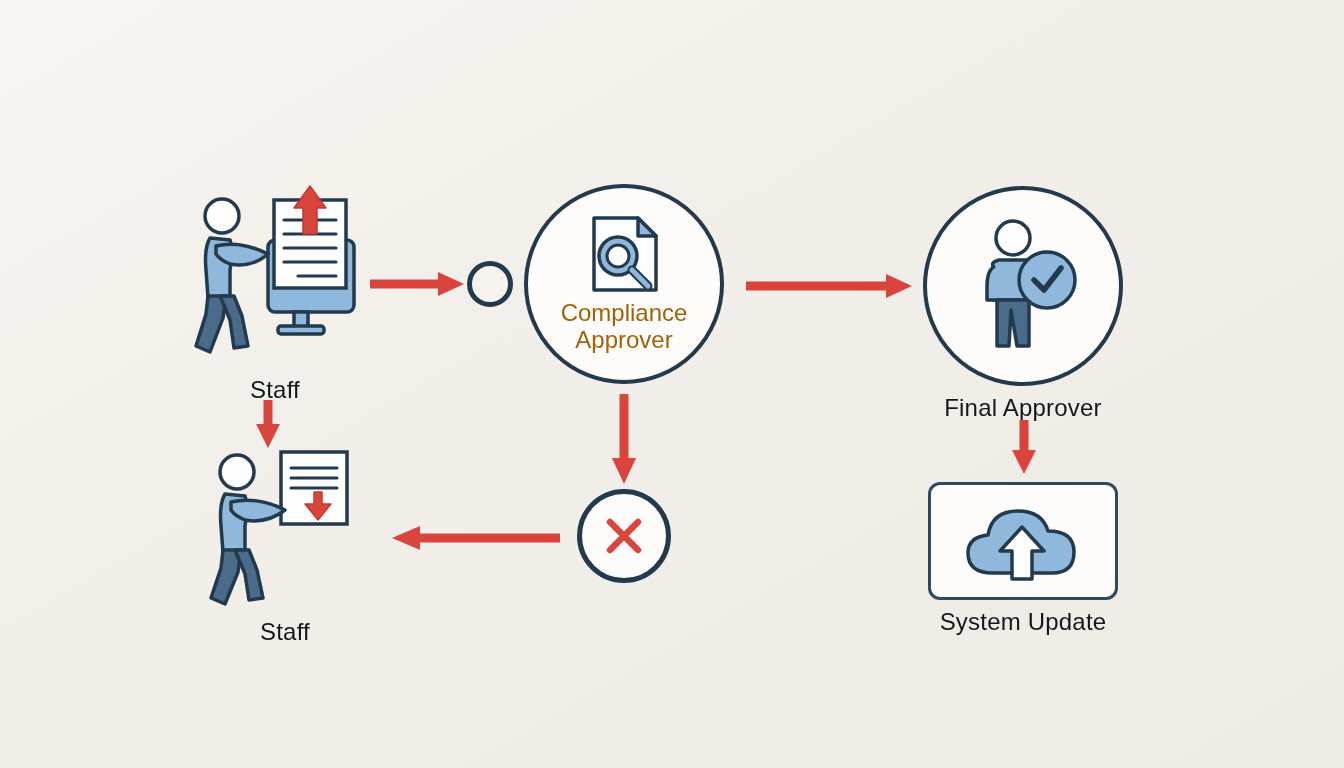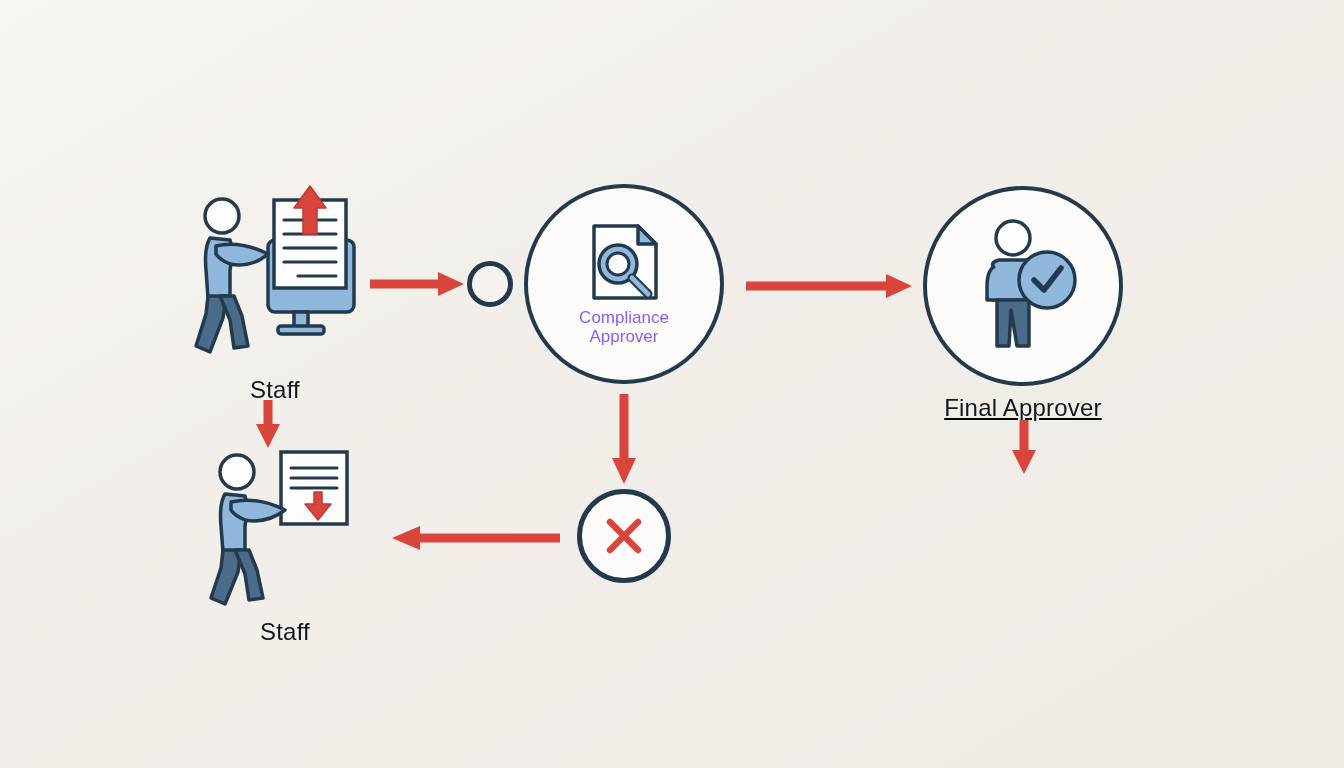--- a/index.html
+++ b/index.html
@@ -37,23 +37,23 @@
     border-radius: 50%;
     background: #fdfcfb;
     border: 4px solid #233a4d;
     display: flex;
     flex-direction: column;
     align-items: center;
     justify-content: center;
     box-sizing: border-box;
   }
   .circle-node .inner-label {
-    font-size: 17px;
+    font-size: 24px;
     line-height: 1.12;
-    color: #8b5cf6;
+    color: #a16207;
     text-align: center;
     margin-top: 4px;
   }
   .small-circle {
     width: 46px;
     height: 46px;
     border-radius: 50%;
     border: 5px solid #233a4d;
     background: #f6f3ef;
     box-sizing: border-box;
@@ -137,36 +137,47 @@
           <path d="M52 56 L68 72" stroke="#8fb8dc" stroke-width="5" stroke-linecap="round"></path>
         </svg>
       </div>
       <div class="inner-label">
         <div>Compliance</div>
         <div>Approver</div>
       </div>
     </div>
   </div>
 
-  <div class="node" style="left:923px; top:186px;text-decoration:underline;">
+  <div class="node" style="left:923px; top:186px;">
     <div class="circle-node">
       <div>
         <svg width="116" height="136" viewBox="0 0 116 136">
           <circle cx="48" cy="20" r="17" fill="#fdfdfd" stroke="#233a4d" stroke-width="3.5"></circle>
           <path d="M28 48 Q26 44 34 42 L62 42 Q72 44 70 50 L70 82 L28 82 Z" fill="#8fb8dc" stroke="#233a4d" stroke-width="3.5" stroke-linejoin="round"></path>
           <path d="M30 48 Q22 52 22 68 L22 82 L32 82" fill="#8fb8dc" stroke="#233a4d" stroke-width="3.5" stroke-linejoin="round"></path>
           <path d="M32 82 L32 128 L44 128 L46 92 L52 128 L64 128 L64 82 Z" fill="#4a6b8a" stroke="#233a4d" stroke-width="3.5" stroke-linejoin="round"></path>
           <circle cx="82" cy="62" r="28" fill="#8fb8dc" stroke="#233a4d" stroke-width="3.5"></circle>
           <path d="M69 62 L79 72 L96 50" fill="none" stroke="#233a4d" stroke-width="5.5" stroke-linecap="round" stroke-linejoin="round"></path>
         </svg>
       </div>
     </div>
     <div class="node-label">Final Approver</div>
   </div>
 
+  <div class="node" style="left:928px; top:482px;">
+    <div class="rect-node">
+      <div>
+        <svg width="126" height="84" viewBox="0 0 126 84">
+          <path d="M33 74 Q8 74 8 54 Q8 38 28 36 Q32 12 58 12 Q82 12 88 32 Q114 32 114 53 Q114 74 92 74 Z" fill="#8fb8dc" stroke="#233a4d" stroke-width="3.5" stroke-linejoin="round"></path>
+          <path d="M62 28 L84 52 L72 52 L72 80 L52 80 L52 52 L40 52 Z" fill="#fdfdfd" stroke="#233a4d" stroke-width="3.5" stroke-linejoin="round"></path>
+        </svg>
+      </div>
+    </div>
+    <div class="node-label">System Update</div>
+  </div>
 
   <div class="node" style="left:577px; top:489px;">
     <div class="reject-circle">
       <svg width="48" height="48" viewBox="0 0 48 48">
         <path d="M10 10 L38 38 M38 10 L10 38" stroke="#d9453c" stroke-width="6.5" stroke-linecap="round"></path>
       </svg>
     </div>
   </div>
 
   <div class="node" style="left:205px; top:440px;">

